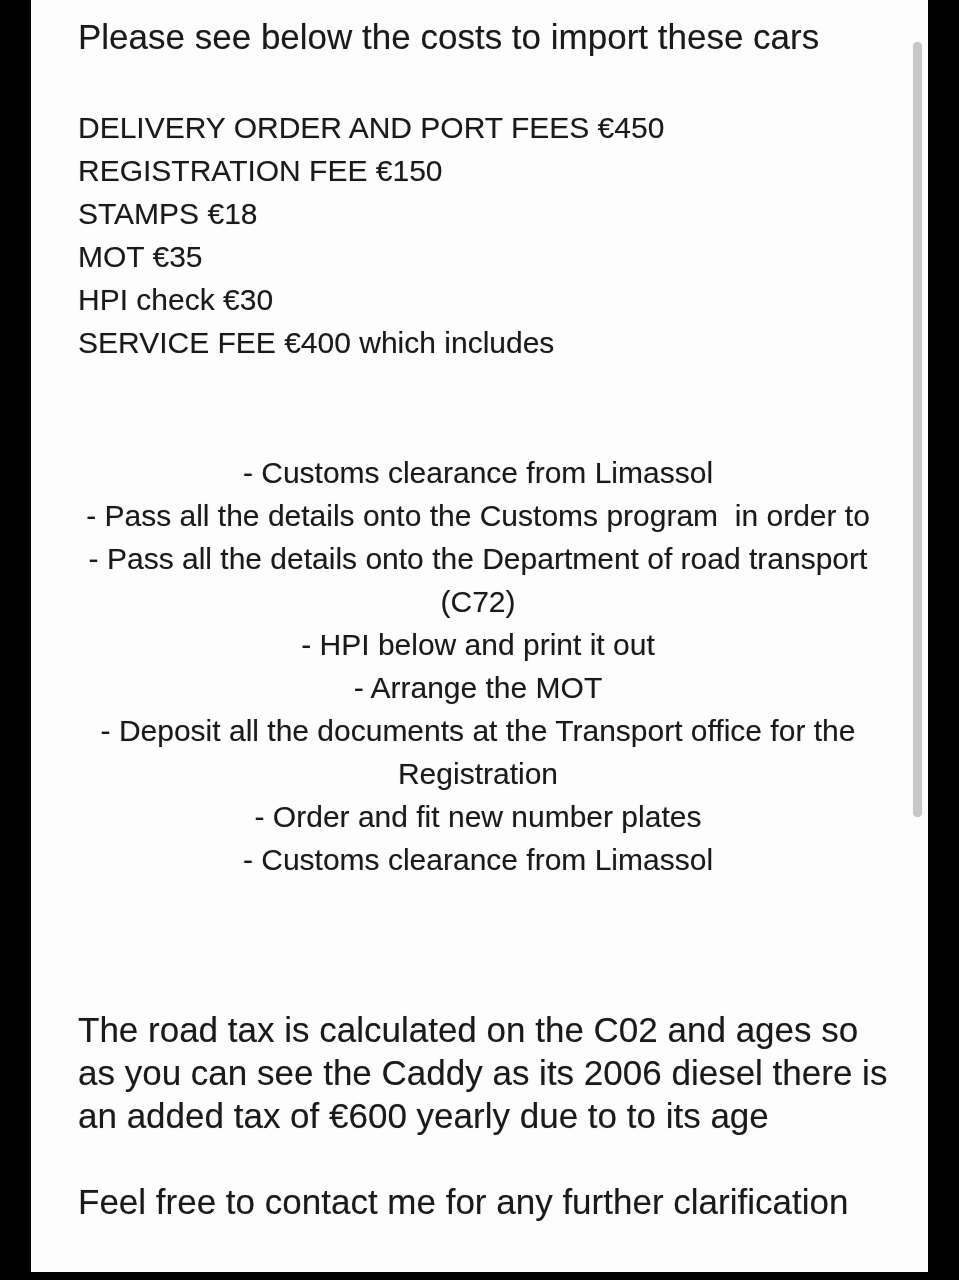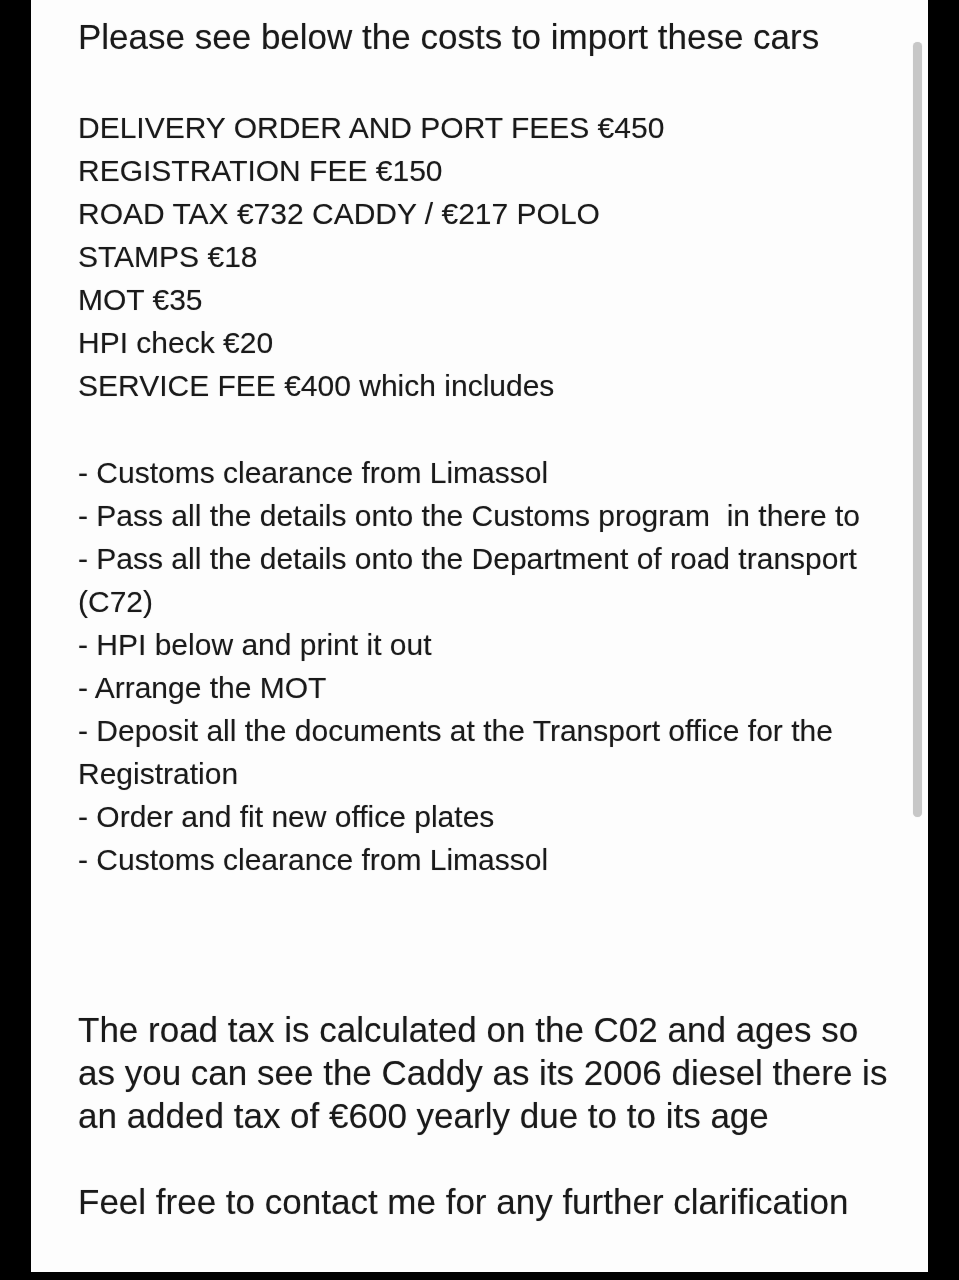--- a/index.html
+++ b/index.html
@@ -45,21 +45,21 @@
     position: absolute;
     left: 0;
     width: 800px;
   }
   .block .line {
     line-height: 43px;
     white-space: pre;
   }
   .size-lg .line { font-size: 35px; }
   .size-fees .line { font-size: 30px; }
-  .size-sm .line { font-size: 30px; }
+  .size-sm .line { font-size: 30px; text-align: center; }
 
   .block-intro   { top: 15px; }
   .block-fees    { top: 106px; }
   .block-bullets { top: 451px; }
   .block-roadtax { top: 1008px; }
   .block-closing { top: 1180px; }
 </style>
 </head>
 <body>
 
@@ -71,37 +71,36 @@
 
 <div class="content">
 
   <div class="block block-intro size-lg">
     <div class="line">Please see below the costs to import these cars</div>
   </div>
 
   <div class="block block-fees size-fees">
     <div class="line">DELIVERY ORDER AND PORT FEES €450</div>
     <div class="line">REGISTRATION FEE €150</div>
-    <div class="line">ROAD TAX €732 CADDY / €217 POLO</div>
     <div class="line">STAMPS €18</div>
     <div class="line">MOT €35</div>
-    <div class="line">HPI check €20</div>
+    <div class="line">HPI check €30</div>
     <div class="line">SERVICE FEE €400 which includes</div>
   </div>
 
   <div class="block block-bullets size-sm">
     <div class="line">- Customs clearance from Limassol</div>
-    <div class="line">- Pass all the details onto the Customs program  in there to</div>
+    <div class="line">- Pass all the details onto the Customs program  in order to</div>
     <div class="line">- Pass all the details onto the Department of road transport</div>
     <div class="line">(C72)</div>
     <div class="line">- HPI below and print it out</div>
     <div class="line">- Arrange the MOT</div>
     <div class="line">- Deposit all the documents at the Transport office for the</div>
     <div class="line">Registration</div>
-    <div class="line">- Order and fit new office plates</div>
+    <div class="line">- Order and fit new number plates</div>
     <div class="line">- Customs clearance from Limassol</div>
   </div>
 
   <div class="block block-roadtax size-lg">
     <div class="line">The road tax is calculated on the C02 and ages so</div>
     <div class="line">as you can see the Caddy as its 2006 diesel there is</div>
     <div class="line">an added tax of €600 yearly due to to its age</div>
   </div>
 
   <div class="block block-closing size-lg">

